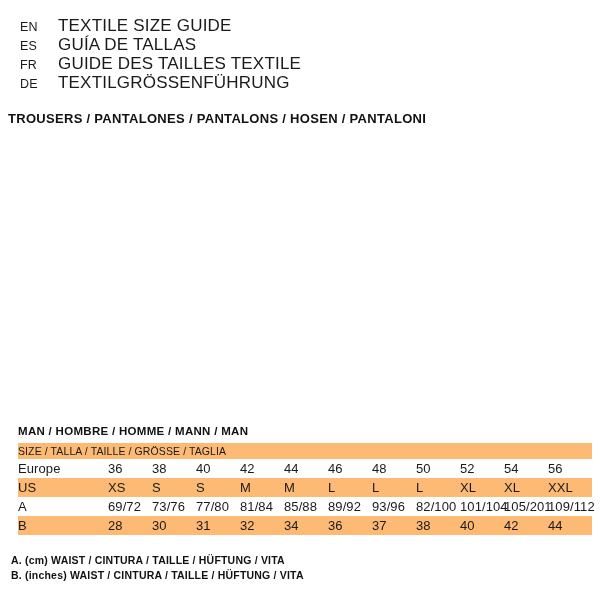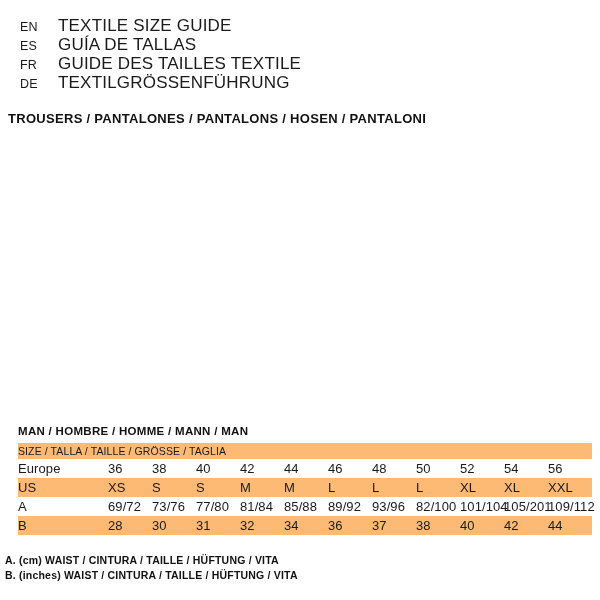--- a/index.html
+++ b/index.html
@@ -112,21 +112,21 @@
   td.val {
     width: 44px;
     text-align: left;
   }
   tr.head-row td {
     font-size: 10.5px;
   }
 
   .footnotes {
     position: absolute;
-    left: 5px;
+    left: 11px;
     top: 553px;
     width: 520px;
   }
   .footnote {
     font-size: 10.5px;
     font-weight: bold;
     letter-spacing: 0.2px;
     line-height: 15px;
     color: #111111;
   }

